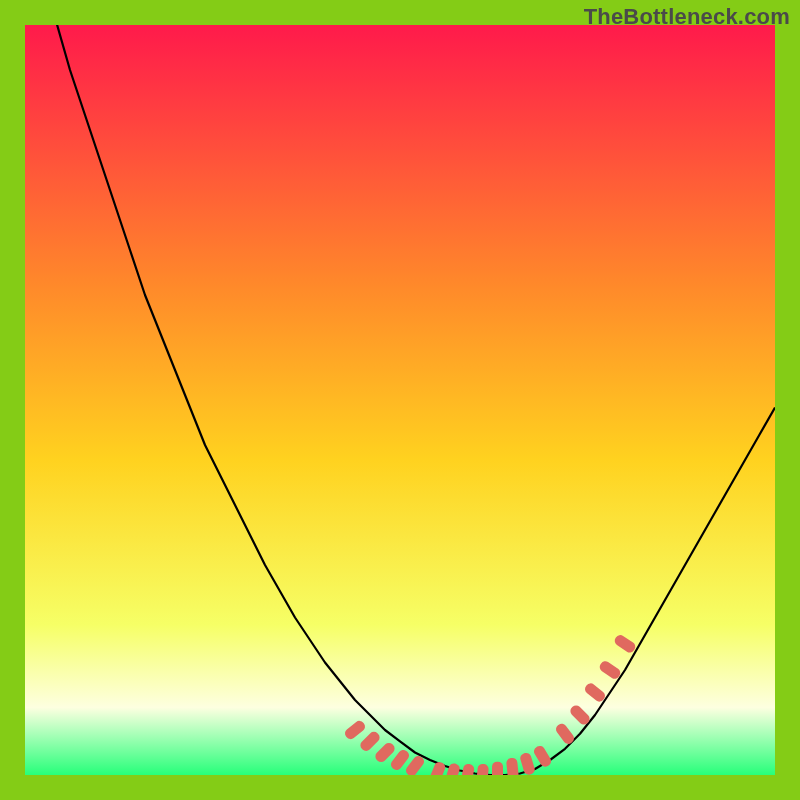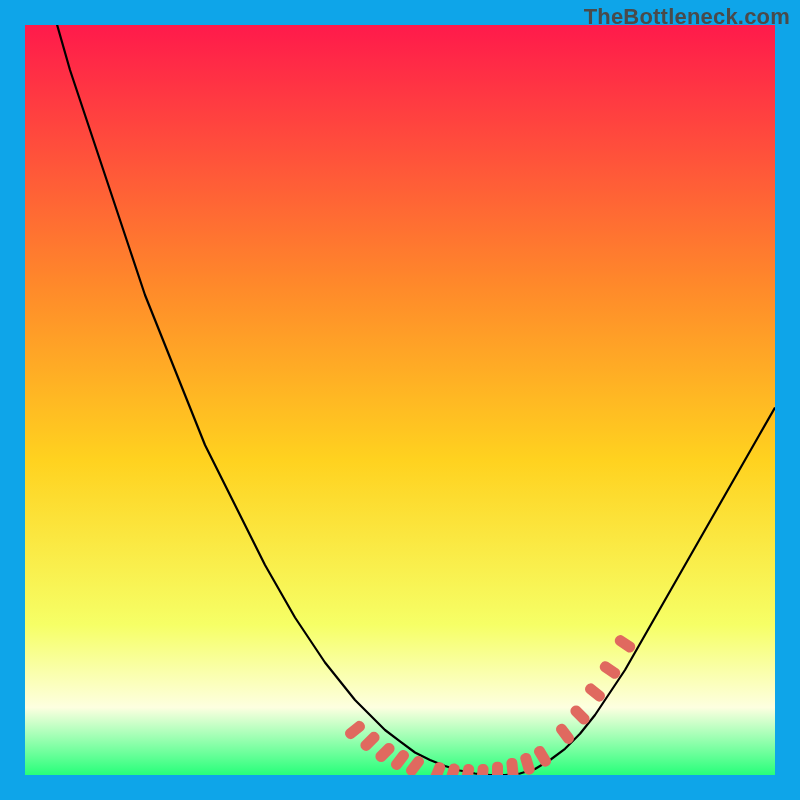--- a/index.html
+++ b/index.html
@@ -8,21 +8,21 @@
     width: 800px;
     height: 800px;
     overflow: hidden;
     background: #000;
     font-family: Arial, Helvetica, sans-serif;
   }
   .frame {
     position: relative;
     width: 800px;
     height: 800px;
-    background: #0ea5e9;
+    background: #84cc16;
   }
   .watermark {
     position: absolute;
     top: 4px;
     right: 10px;
     color: #4a4a4a;
     font-size: 22px;
     font-weight: 600;
     letter-spacing: 0.2px;
     user-select: none;

